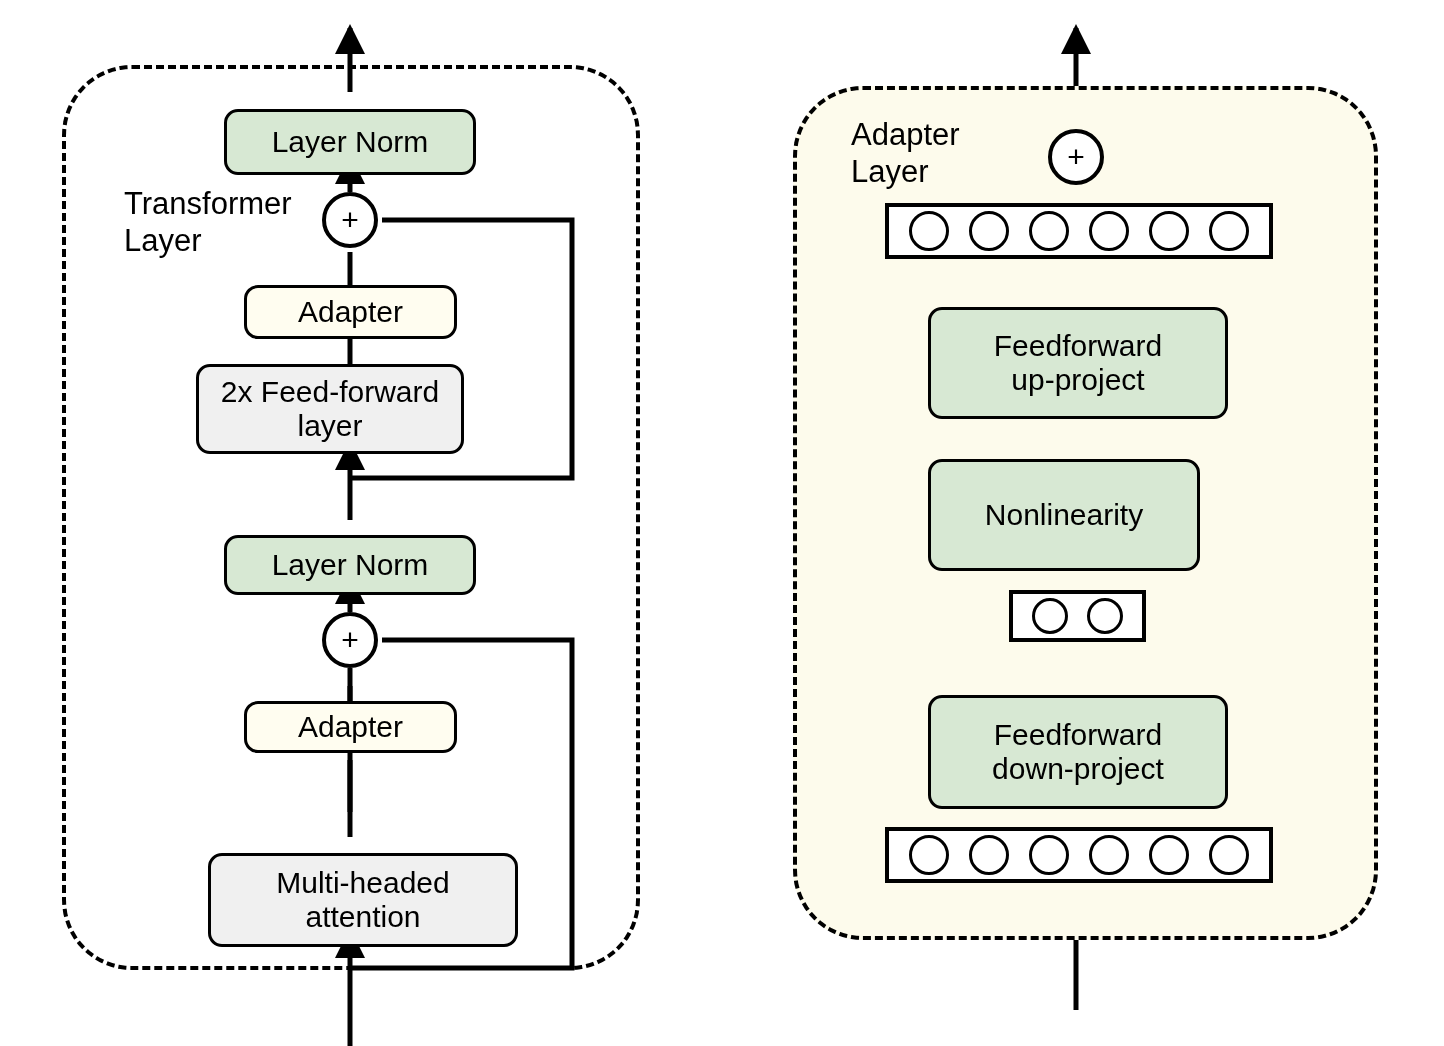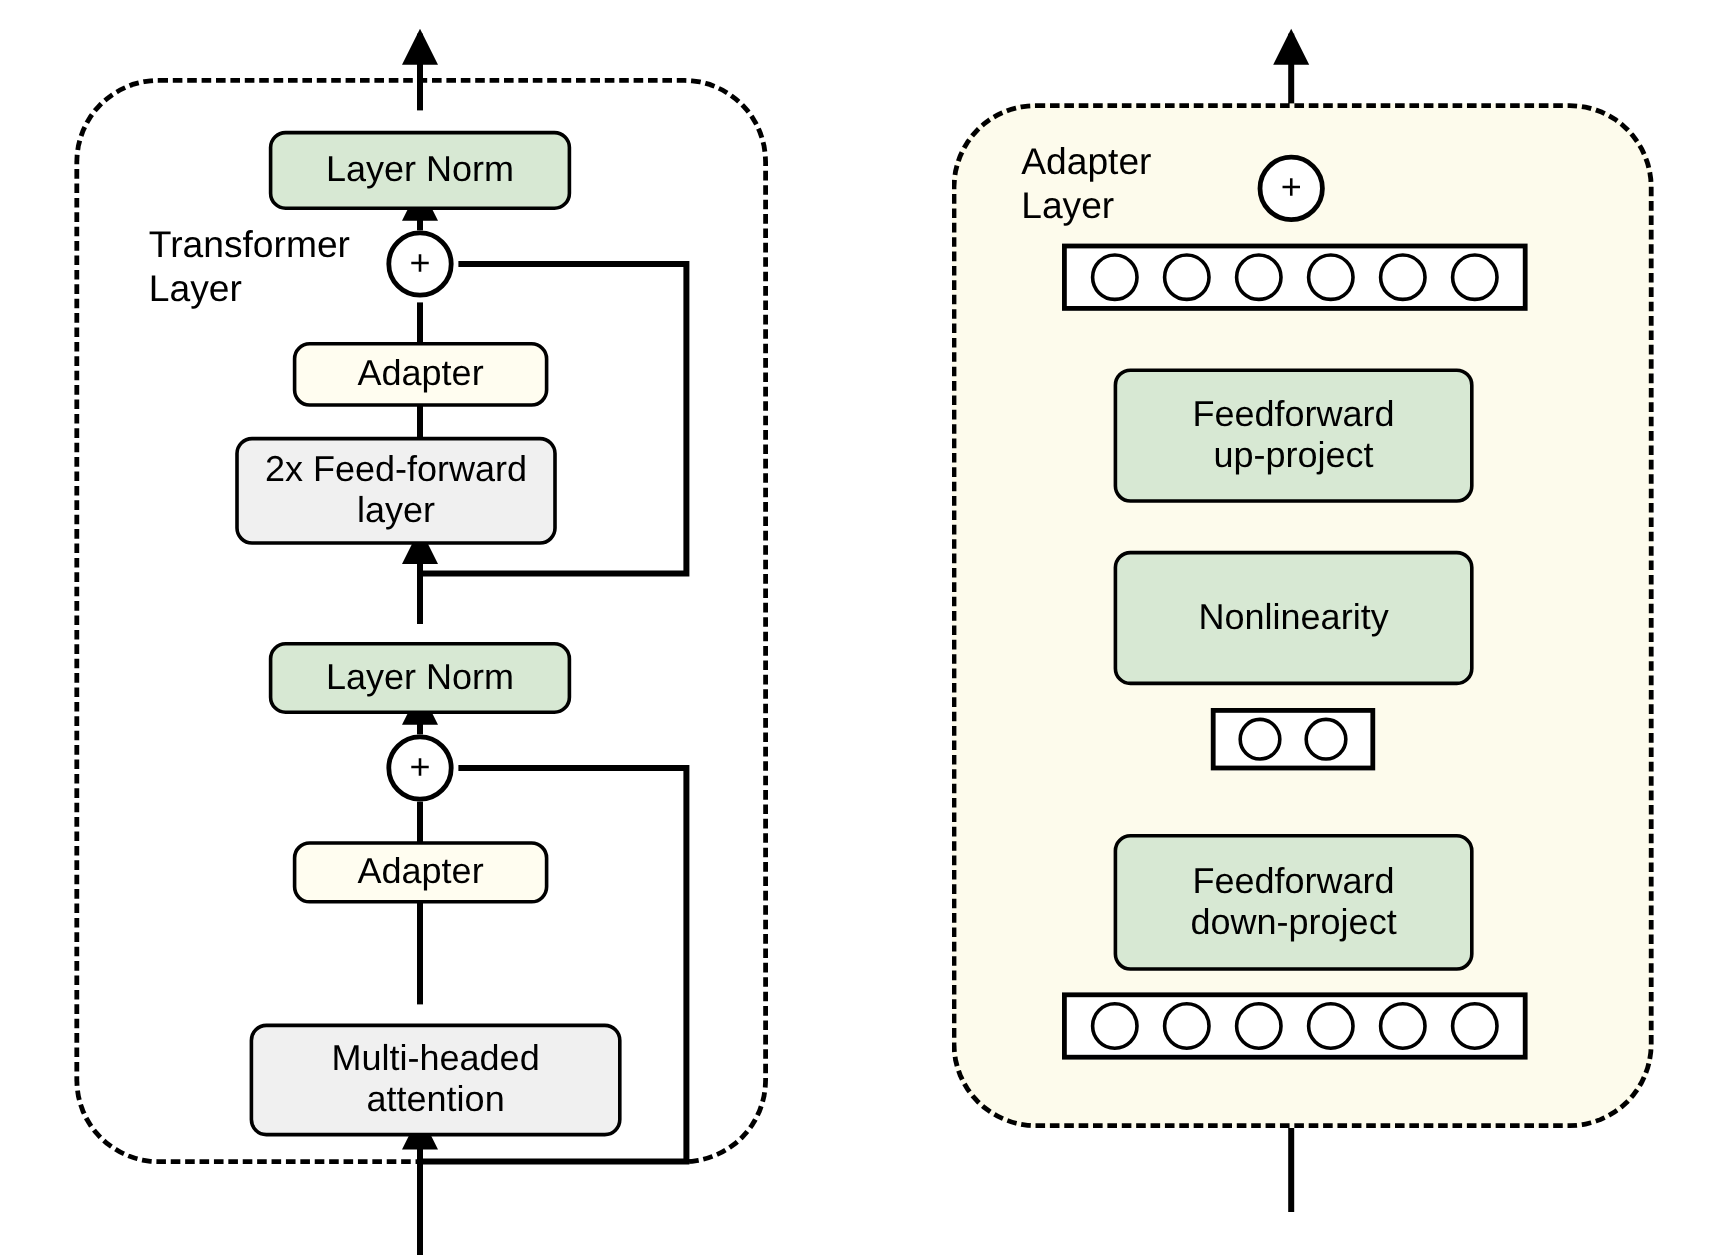--- a/index.html
+++ b/index.html
@@ -213,21 +213,21 @@
     <span class="dot"></span>
     <span class="dot"></span>
     <span class="dot"></span>
   </div>
 
   <div class="node rounded fill-green" style="left:928px; top:290px; width:300px; height:112px; white-space:pre-line;">
     <span class="lbl">Feedforward
 up-project</span>
   </div>
 
-  <div class="node rounded fill-green" style="left:928px; top:442px; width:300px; height:112px;">
+  <div class="node rounded fill-green" style="left:928px; top:442px; width:272px; height:112px;">
     <span class="lbl">Nonlinearity</span>
   </div>
 
   <div class="vec small" style="left:1009px; top:590px; width:137px; height:52px;">
     <span class="dot"></span>
     <span class="dot"></span>
   </div>
 
   <div class="node rounded fill-green" style="left:928px; top:678px; width:300px; height:114px; white-space:pre-line;">
     <span class="lbl">Feedforward

